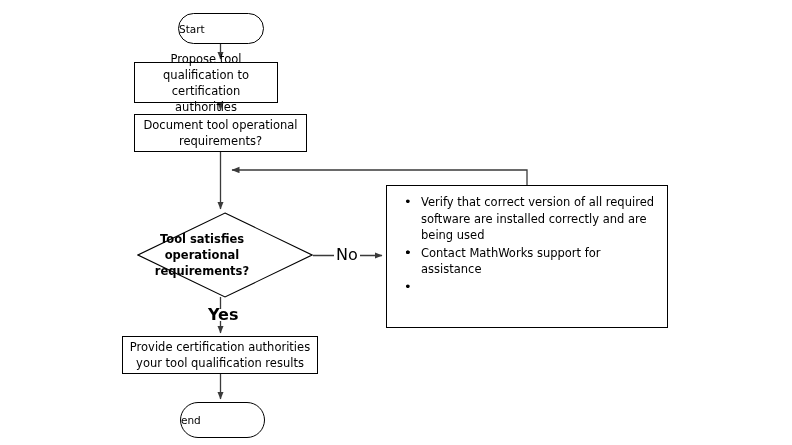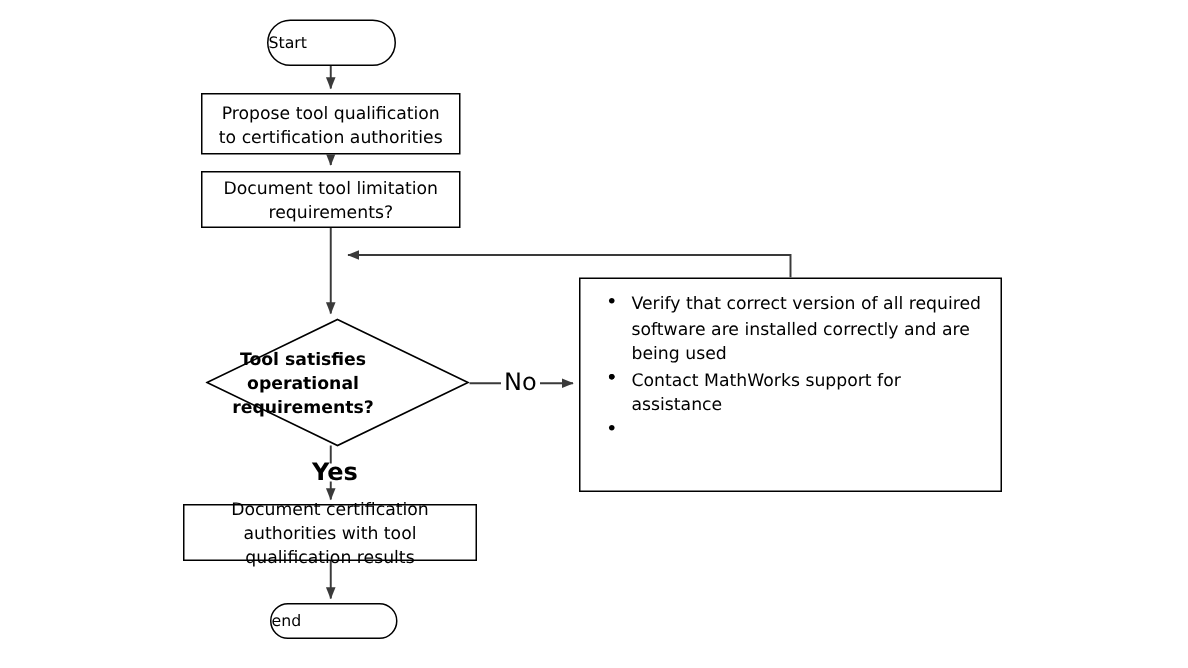--- a/index.html
+++ b/index.html
@@ -125,26 +125,26 @@
 
     <line x1="220.5" y1="297" x2="220.5" y2="333" stroke="#3a3a3a" stroke-width="1.3" marker-end="url(#arrow)"></line>
 
     <line x1="220.5" y1="374" x2="220.5" y2="399" stroke="#3a3a3a" stroke-width="1.3" marker-end="url(#arrow)"></line>
   </svg>
 
   <div class="node terminator" style="left:178px; top:13px; width:86px; height:31px;">
     <span class="txt">Start</span>
   </div>
 
-  <div class="node proc" style="left:134px; top:62px; width:173px; height:41px;">
+  <div class="node proc" style="left:134px; top:62px; width:144px; height:41px;">
     <span class="txt">Propose tool qualification to certification authorities</span>
   </div>
 
   <div class="node proc" style="left:134px; top:114px; width:173px; height:38px;">
-    <span class="txt">Document tool limitation requirements?</span>
+    <span class="txt">Document tool operational requirements?</span>
   </div>
 
   <div class="node decision" style="left:137px; top:212px; width:176px; height:86px;">
     <svg width="176" height="86" viewBox="0 0 176 86" xmlns="http://www.w3.org/2000/svg">
       <polygon points="88,1 175,43 88,85 1,43" fill="#ffffff" stroke="#000000" stroke-width="1.1"></polygon>
     </svg>
     <span class="dtxt">Tool satisfies operational requirements?</span>
   </div>
 
   <div class="edgelabel" style="left:334px; top:249px;">
@@ -168,20 +168,20 @@
         <span class="bul">•</span>
         <span>Contact MathWorks support for assistance</span>
       </li>
       <li>
         <span class="bul">•</span>
       </li>
     </ul>
   </div>
 
   <div class="node proc" style="left:122px; top:336px; width:196px; height:38px;">
-    <span class="txt">Document certification authorities with tool qualification results</span>
+    <span class="txt">Provide certification authorities your tool qualification results</span>
   </div>
 
-  <div class="node terminator" style="left:180px; top:402px; width:85px; height:24px;">
+  <div class="node terminator" style="left:180px; top:402px; width:85px; height:36px;">
     <span class="txt">end</span>
   </div>
 
 </div>
 
 </body></html>

